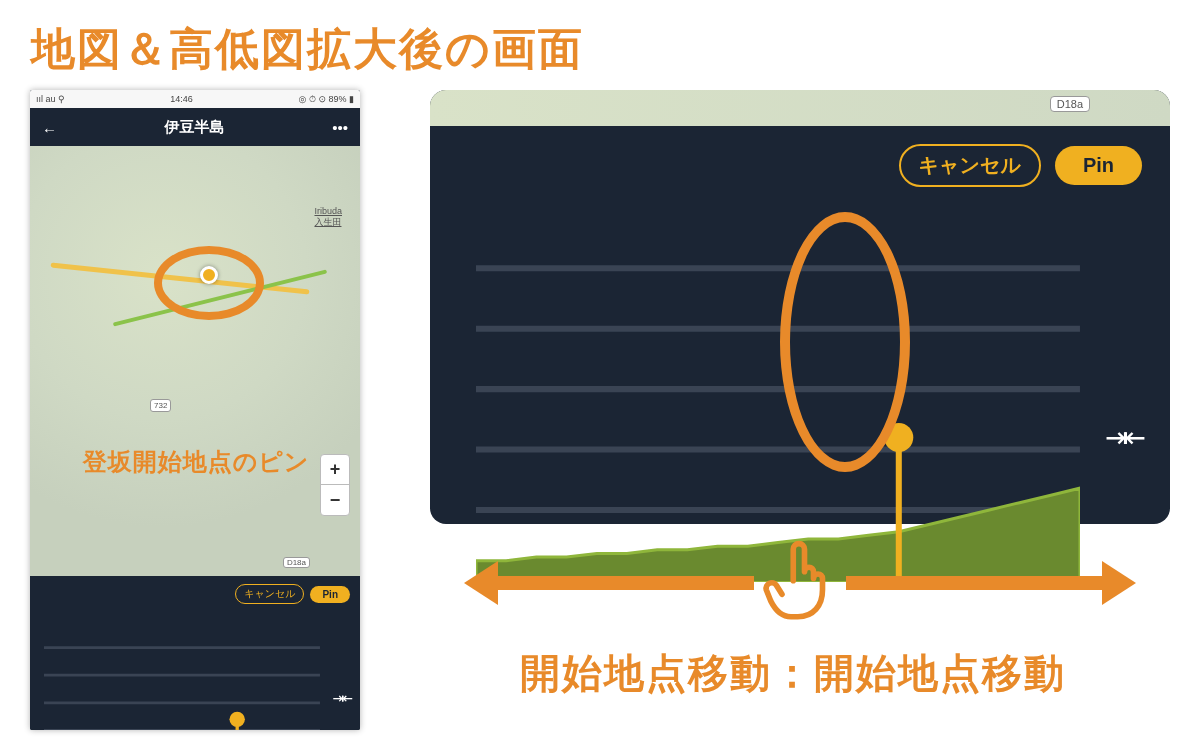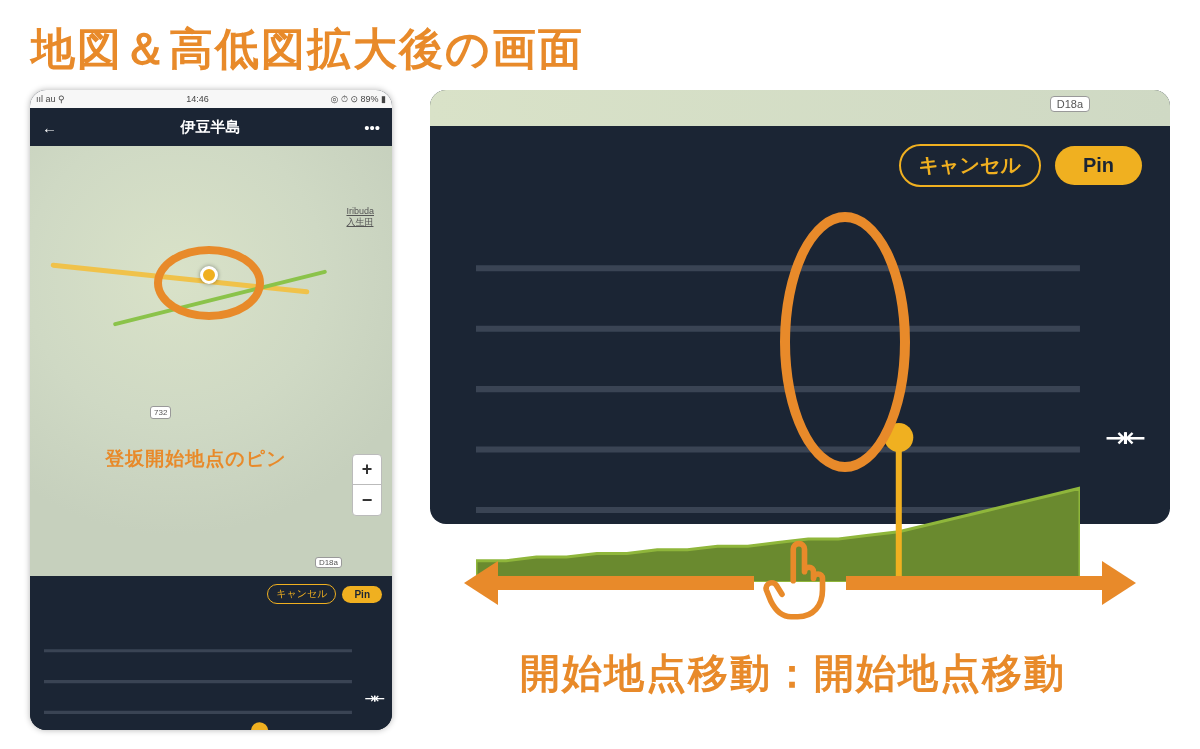--- a/index.html
+++ b/index.html
@@ -18,24 +18,24 @@
     font-size: 44px;
     font-weight: 900;
     color: #e88a2a;
     letter-spacing: 2px;
   }
   
   .phone {
     position: absolute;
     left: 30px;
     top: 90px;
-    width: 362px;
+    width: 330px;
     height: 640px;
     background: #1b2534;
-    border-radius: 16px;
+    border-radius: 2px;
     overflow: hidden;
     box-shadow: 0 0 6px rgba(0,0,0,.3);
   }
   .statusbar {
     height: 18px;
     background: #f7f7f7;
     display: flex;
     justify-content: space-between;
     align-items: center;
     font-size: 9px;
@@ -72,21 +72,21 @@
   .map-pin {
     position: absolute;
     top: 120px; left: 170px;
     width: 18px; height: 18px;
     border-radius: 50%;
     background: #f0b020;
     border: 3px solid #fff;
     box-shadow: 0 0 4px rgba(0,0,0,.4);
   }
   .map-badge {
-    position:absolute; top:260px; left:120px;
+    position:absolute; top:253px; left:120px;
     font-size:8px; background:#fff; border:1px solid #999;
     padding:1px 3px; border-radius:3px; color:#555;
   }
   .map-label-iribuda { position:absolute; top:60px; right:18px; font-size:9px; color:#555;text-decoration:underline; }
   .zoom {
     position: absolute;
     right: 10px; bottom: 60px;
     width: 30px;
     background: #fff;
     border: 1px solid #bbb;
@@ -111,21 +111,21 @@
     width: 110px; height: 74px;
     border: 8px solid #e88a2a;
     border-radius: 50%;
     pointer-events:none;
   }
   .anno-text-pin {
     position:absolute;
     top: 300px; left: -4px;
     width: 340px;
     text-align:center;
-    font-size: 19px;
+    font-size: 24px;
     font-weight: 900;
     color: #e88a2a;
     letter-spacing: 1px;
     z-index:5;
   }
   
   .phone-elev {
     position:absolute;
     left:0; bottom:0; width:100%; height:154px;
     background:#1b2534;

